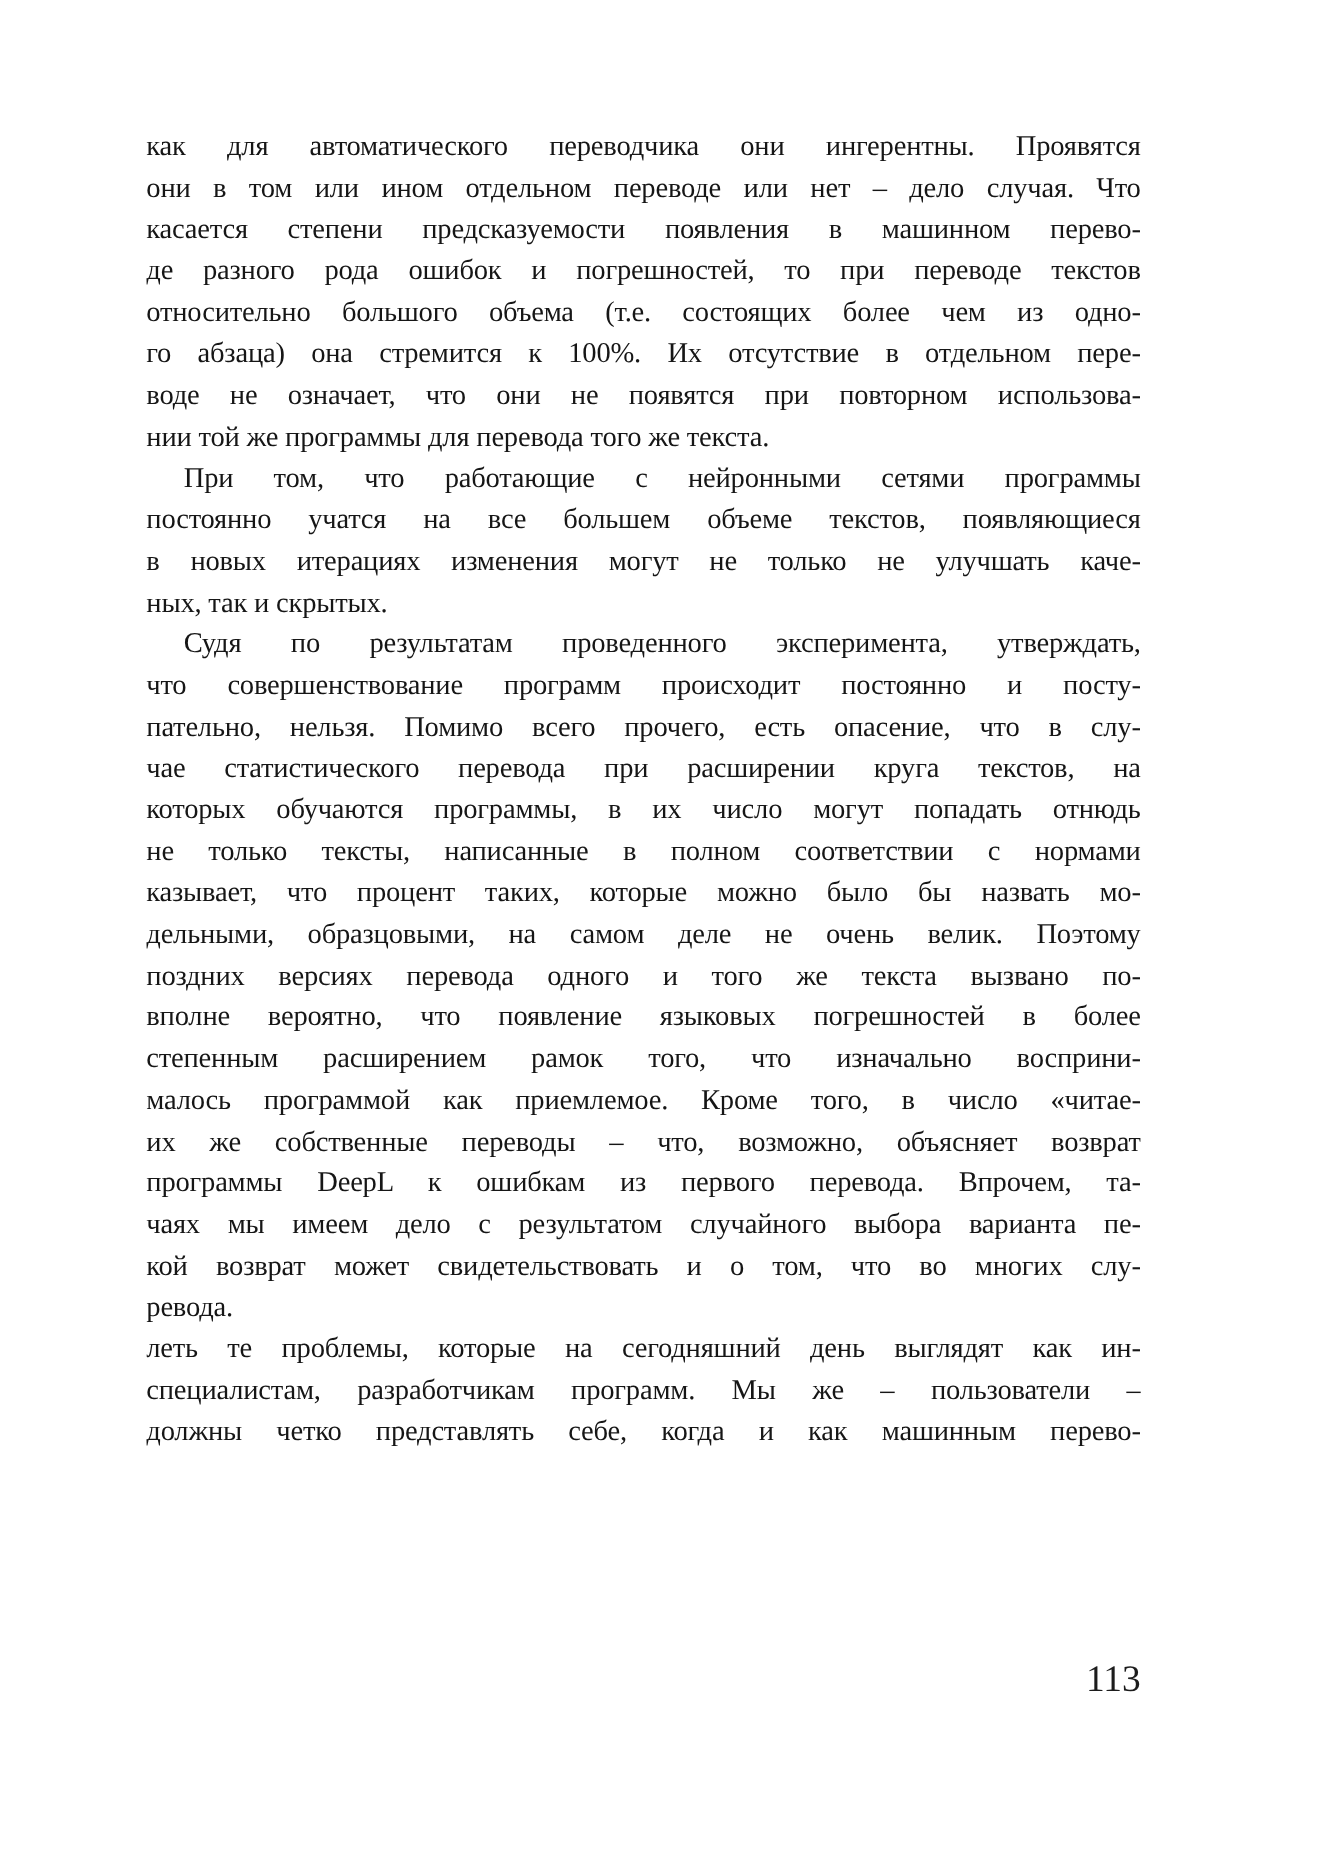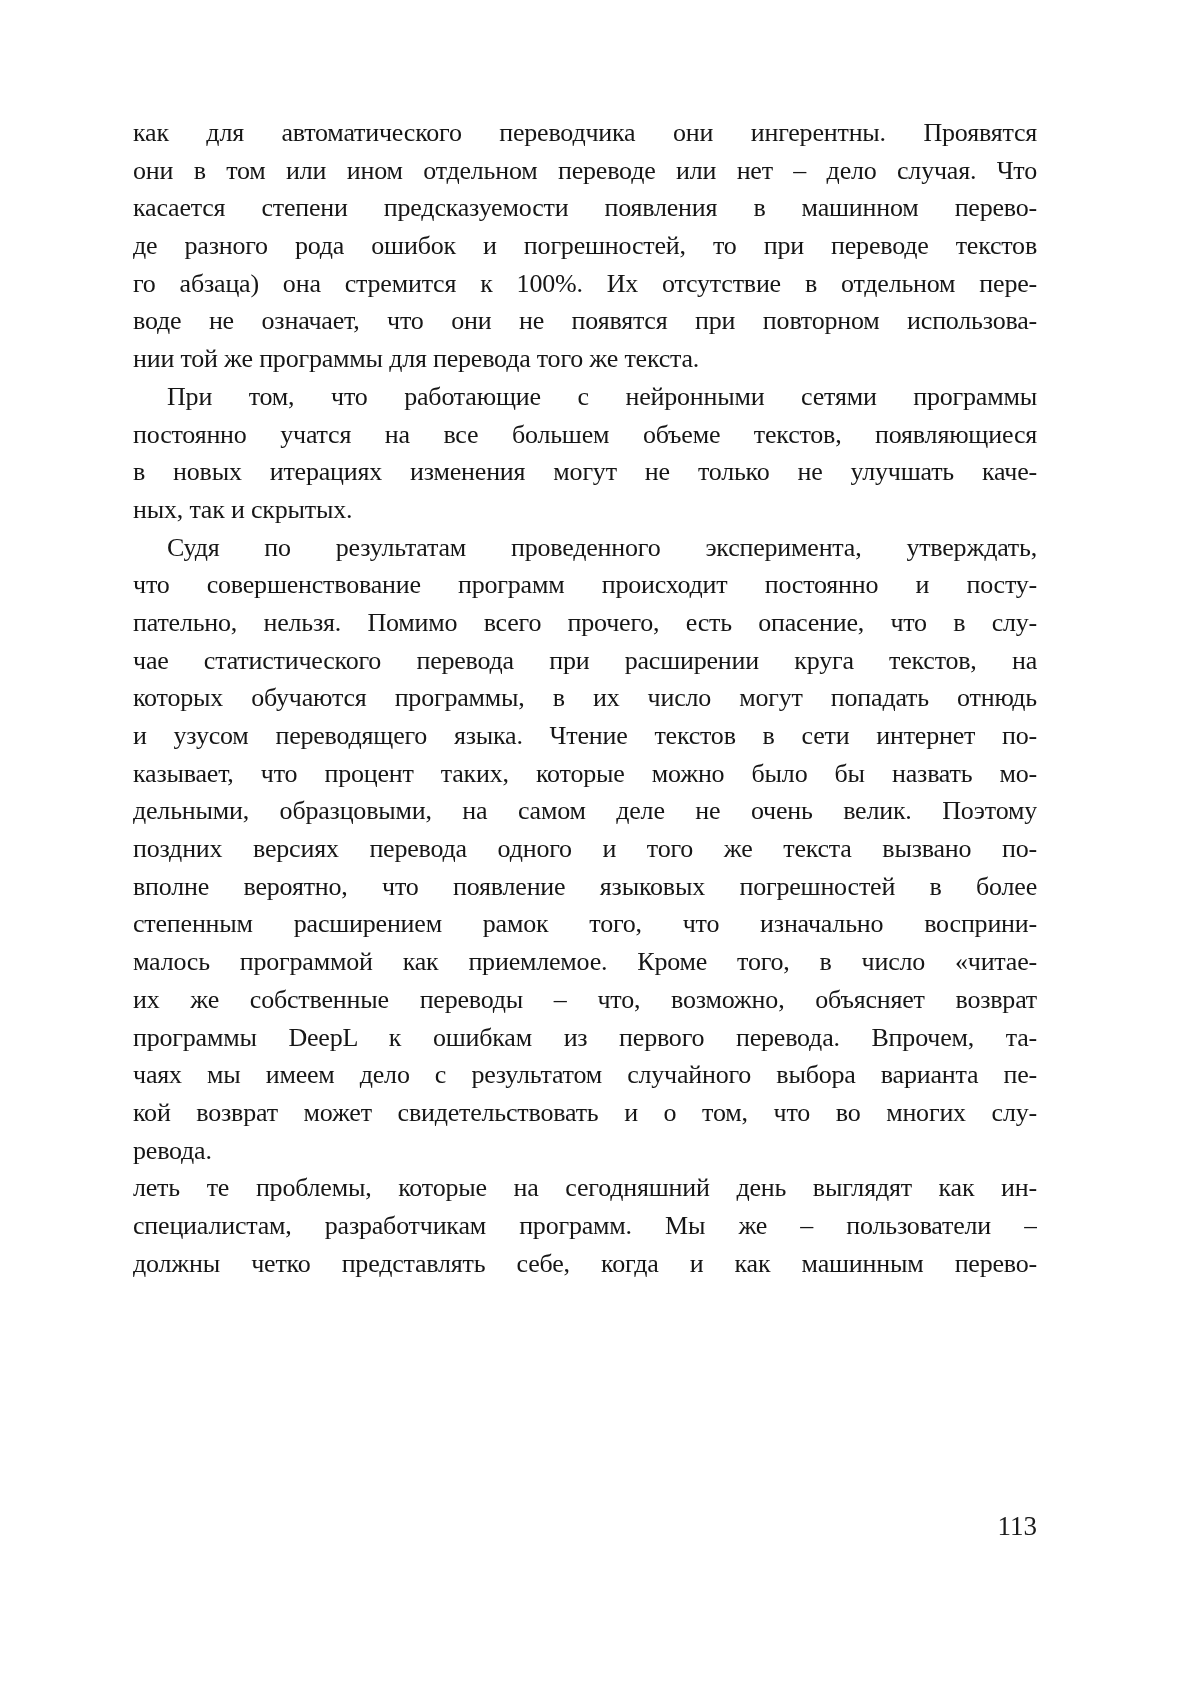--- a/index.html
+++ b/index.html
@@ -40,53 +40,54 @@
     text-align-last: left;
   }
   .text-line.indent {
     text-indent: 34px;
   }
   .page-number {
     position: absolute;
     left: 133px;
     top: 1508px;
     width: 904px;
-    font-size: 27px;
+    font-size: 34px;
     line-height: 37px;
     text-align: right;
     color: #1c1c1c;
   }
 </style>
 </head>
 <body>
 
 <div class="page">
   <div class="text-block">
       <div class="paragraph">
         <div class="text-line">как для автоматического переводчика они ингерентны. Проявятся</div>
         <div class="text-line">они в том или ином отдельном переводе или нет – дело случая. Что</div>
         <div class="text-line">касается степени предсказуемости появления в машинном перево-</div>
         <div class="text-line">де разного рода ошибок и погрешностей, то при переводе текстов</div>
+        <div class="text-line">относительно большого объема (т.е. состоящих более чем из одно-</div>
         <div class="text-line">го абзаца) она стремится к 100%. Их отсутствие в отдельном пере-</div>
         <div class="text-line">воде не означает, что они не появятся при повторном использова-</div>
         <div class="text-line no-justify">нии той же программы для перевода того же текста.</div>
       </div>
       <div class="paragraph">
         <div class="text-line indent">При том, что работающие с нейронными сетями программы</div>
         <div class="text-line">постоянно учатся на все большем объеме текстов, появляющиеся</div>
         <div class="text-line">в новых итерациях изменения могут не только не улучшать каче-</div>
         <div class="text-line no-justify">ных, так и скрытых.</div>
       </div>
       <div class="paragraph">
         <div class="text-line indent">Судя по результатам проведенного эксперимента, утверждать,</div>
         <div class="text-line">что совершенствование программ происходит постоянно и посту-</div>
         <div class="text-line">пательно, нельзя. Помимо всего прочего, есть опасение, что в слу-</div>
         <div class="text-line">чае статистического перевода при расширении круга текстов, на</div>
         <div class="text-line">которых обучаются программы, в их число могут попадать отнюдь</div>
-        <div class="text-line">и узусом переводящего языка. Чтение текстов в сети интернет по-</div>
+        <div class="text-line">не только тексты, написанные в полном соответствии с нормами</div>
         <div class="text-line">казывает, что процент таких, которые можно было бы назвать мо-</div>
         <div class="text-line">дельными, образцовыми, на самом деле не очень велик. Поэтому</div>
         <div class="text-line">поздних версиях перевода одного и того же текста вызвано по-</div>
         <div class="text-line">вполне вероятно, что появление языковых погрешностей в более</div>
         <div class="text-line">степенным расширением рамок того, что изначально восприни-</div>
         <div class="text-line">малось программой как приемлемое. Кроме того, в число «читае-</div>
         <div class="text-line">их же собственные переводы – что, возможно, объясняет возврат</div>
         <div class="text-line">программы DeepL к ошибкам из первого перевода. Впрочем, та-</div>
         <div class="text-line">чаях мы имеем дело с результатом случайного выбора варианта пе-</div>
         <div class="text-line">кой возврат может свидетельствовать и о том, что во многих слу-</div>

